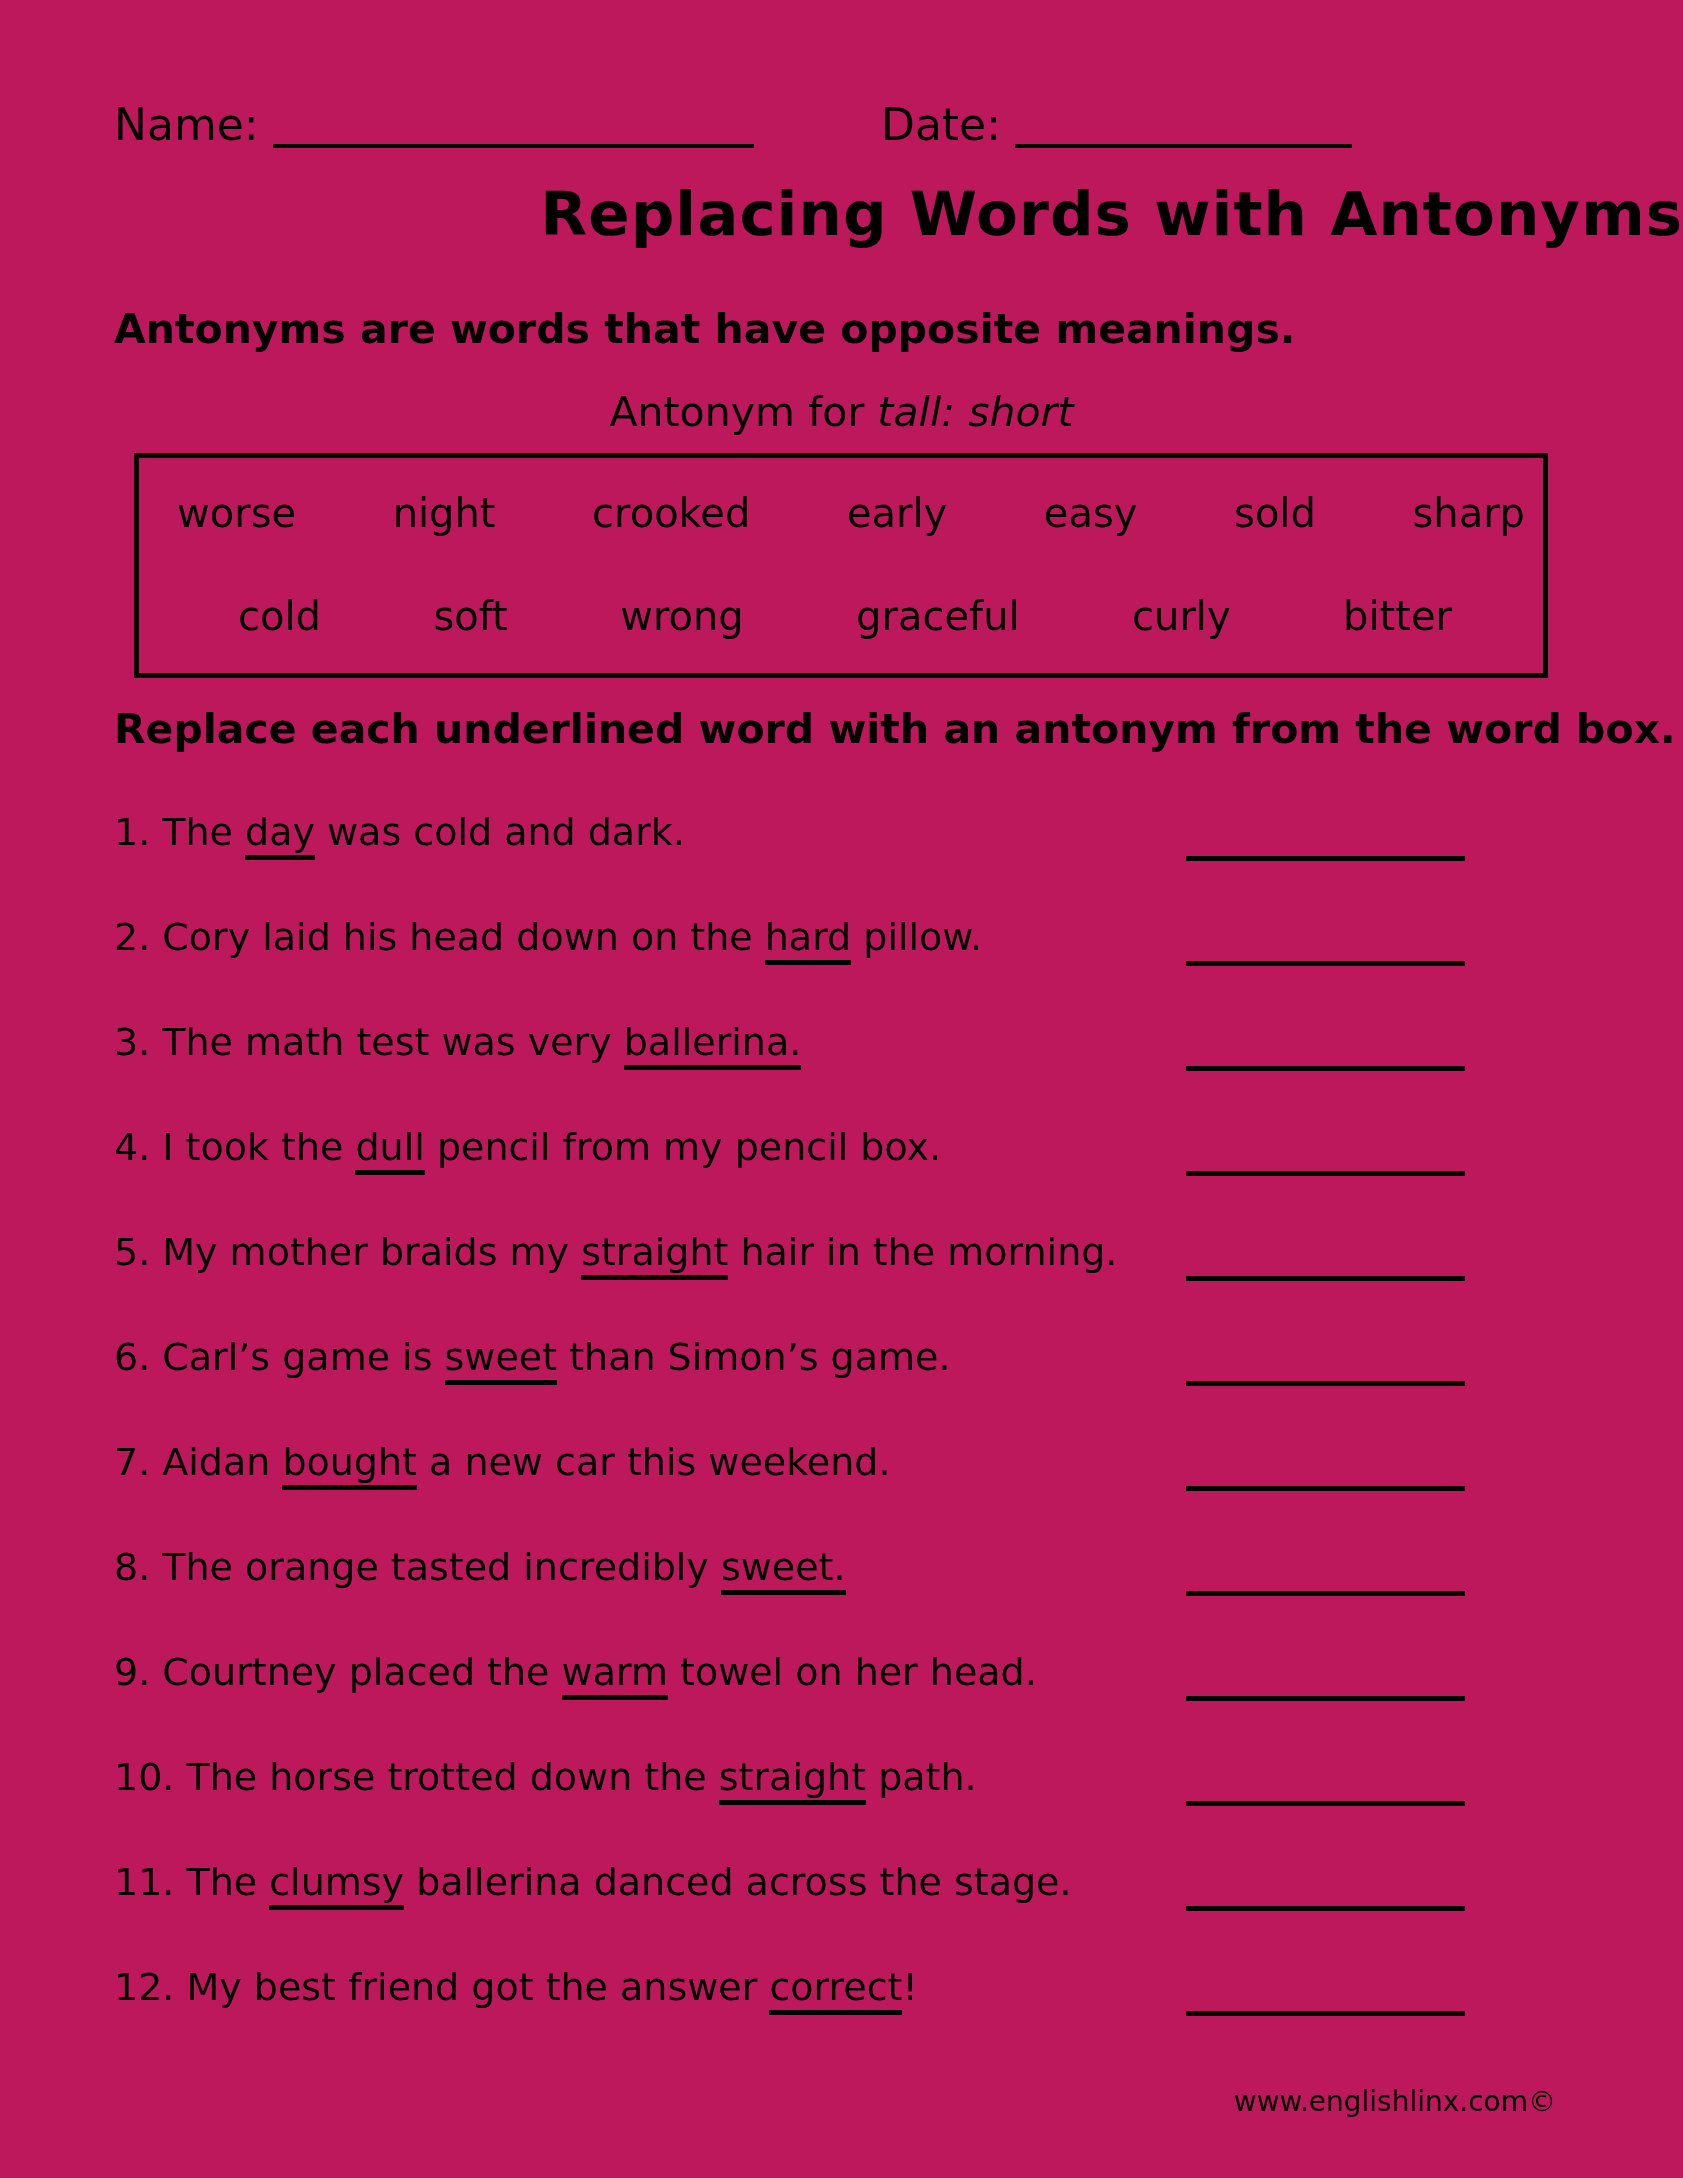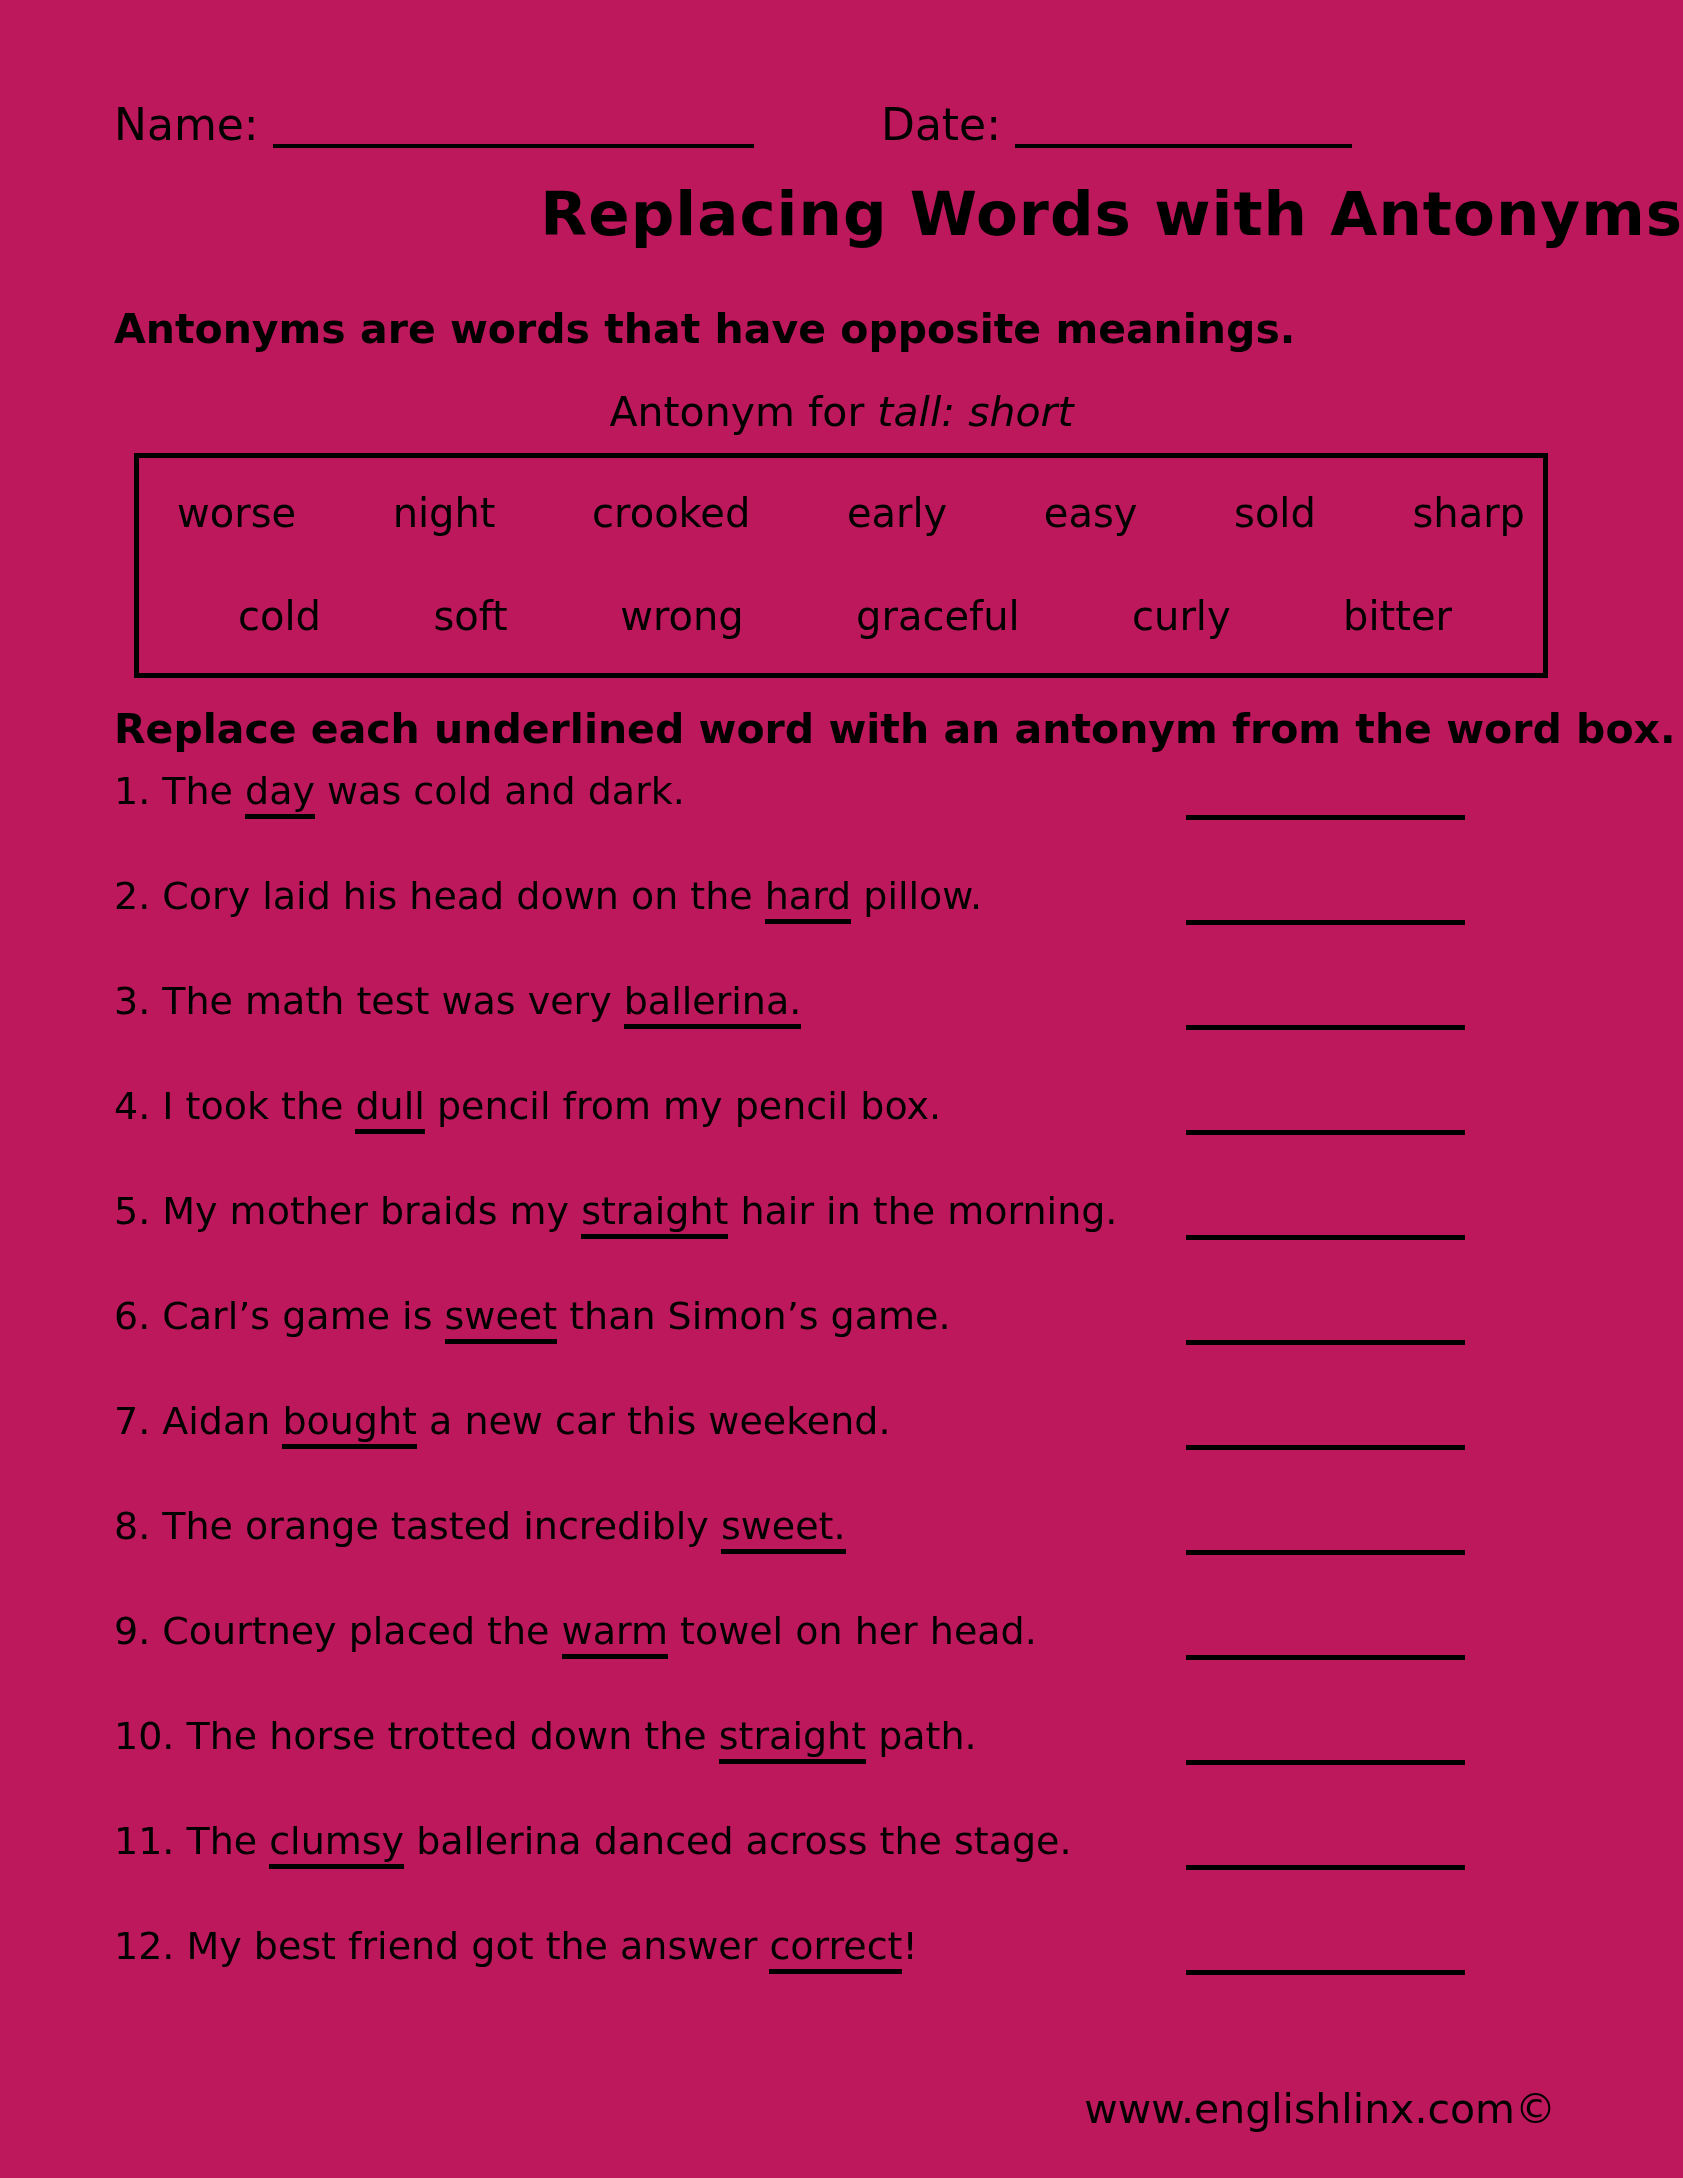--- a/index.html
+++ b/index.html
@@ -25,29 +25,29 @@
   
   .word-box{position:absolute;top:453px;left:134px;width:1404px;height:215px;border:5px solid #000;box-sizing:content-box;}
   .wb-row{position:absolute;display:flex;justify-content:space-between;font-size:40px;}
   .wb-row1{top:32px;left:38px;right:18px;}
   .wb-row2{top:135px;left:99px;right:91px;}
 
   
   .instructions{position:absolute;top:705px;left:114px;font-size:41px;font-weight:700;}
 
   
-  .sentences{position:absolute;top:769px;left:114px;width:1351px;}
+  .sentences{position:absolute;top:810px;left:114px;width:1351px;}
   .sentence-row{position:relative;height:105px;font-size:38px;}
   .sentence-text{position:absolute;left:0;top:0;white-space:nowrap;}
   .snum{margin-right:12px;}
   .u{border-bottom:5px solid #000;padding-bottom:1px;}
   .blank{position:absolute;right:0;top:46px;width:279px;border-bottom:5px solid #000;height:0;}
 
   
-  .footer{position:absolute;top:2085px;right:127px;font-size:41px;}
+  .footer{position:absolute;top:2085px;right:127px;font-size:28px;}
 </style>
 </head>
 <body>
 
 <div class="page">
 
   <div class="header-row">
     <span class="name-group"><span>Name:</span><span class="write-line name-line"></span></span>
     <span class="date-group"><span>Date:</span><span class="write-line date-line"></span></span>
   </div>

